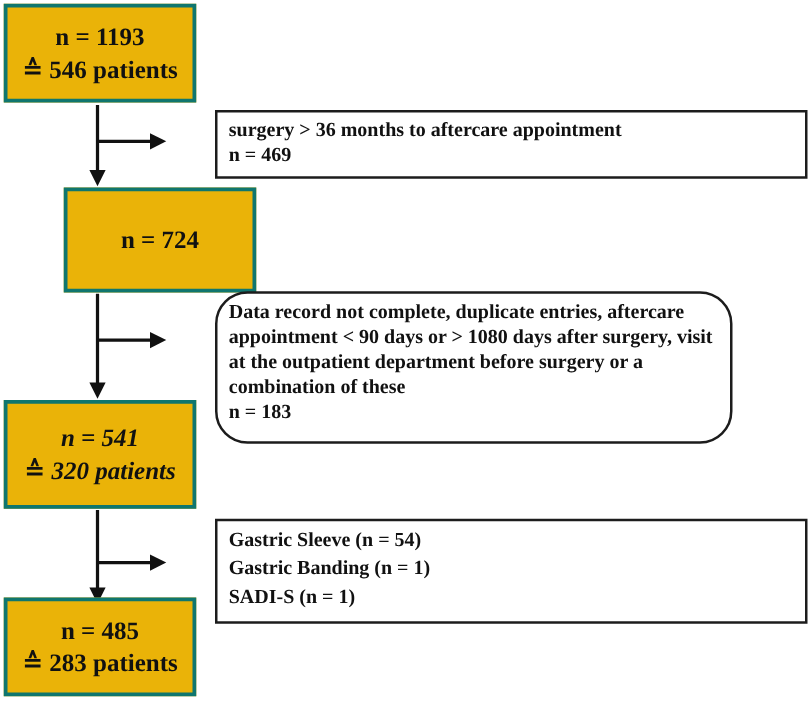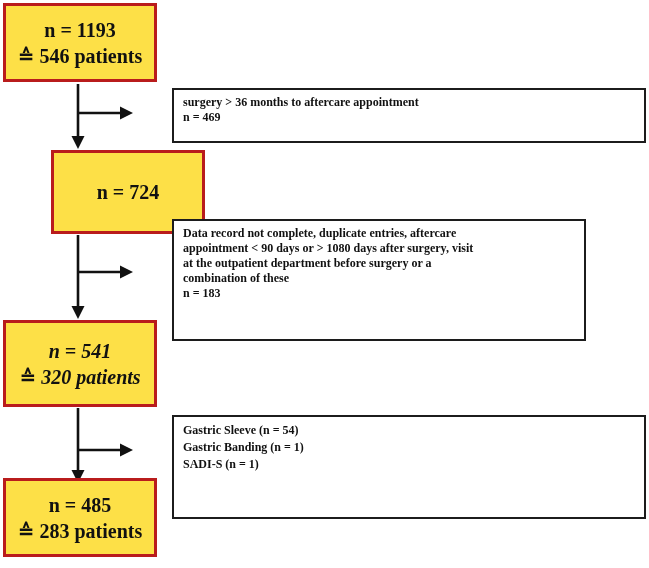--- a/index.html
+++ b/index.html
@@ -13,48 +13,48 @@
     color: #111111;
     overflow: hidden;
   }
   .arrow-layer {
     position: absolute;
     left: 0; top: 0;
     width: 649px; height: 568px;
   }
   .gray-box {
     position: absolute;
-    background: #fde047;
-    border: 3px solid #b91c1c;
+    background: #eab308;
+    border: 3px solid #0f766e;
     display: flex;
     align-items: center;
     justify-content: center;
     text-align: center;
     font-weight: bold;
     font-size: 20px;
     line-height: 1.3;
     white-space: pre-line;
   }
   .white-box {
     position: absolute;
     background: #ffffff;
     border: 2px solid #1c1c1c;
     font-weight: bold;
-    font-size: 12px;
+    font-size: 16px;
     line-height: 1.25;
     white-space: pre-line;
     padding: 5px 8px 4px 9px;
   }
   .gb1 { left: 3px;   top: 3px;   width: 154px; height: 79px; }
   .gb2 { left: 3px;   top: 150px; width: 154px; height: 84px; margin-left: 48px; }
   .gb3 { left: 3px;   top: 320px; width: 154px; height: 87px; font-style: italic; }
   .gb4 { left: 3px;   top: 478px; width: 154px; height: 79px; }
   .wb1 { left: 172px; top: 88px;  width: 474px; height: 55px; }
-  .wb2 { left: 172px; top: 219px; width: 414px; height: 122px; }
-  .wb3 { left: 172px; top: 415px; width: 474px; height: 104px; line-height: 1.4; }
+  .wb2 { left: 172px; top: 233px; width: 414px; height: 122px; border-radius: 26px; }
+  .wb3 { left: 172px; top: 415px; width: 474px; height: 84px; line-height: 1.4; }
 </style>
 </head>
 <body>
 
 <div class="canvas">
 
   <svg class="arrow-layer" width="649" height="568" viewBox="0 0 649 568" xmlns="http://www.w3.org/2000/svg">
 
     <g>
       <line x1="78" y1="84" x2="78" y2="138" stroke="#111" stroke-width="2.6"></line>

